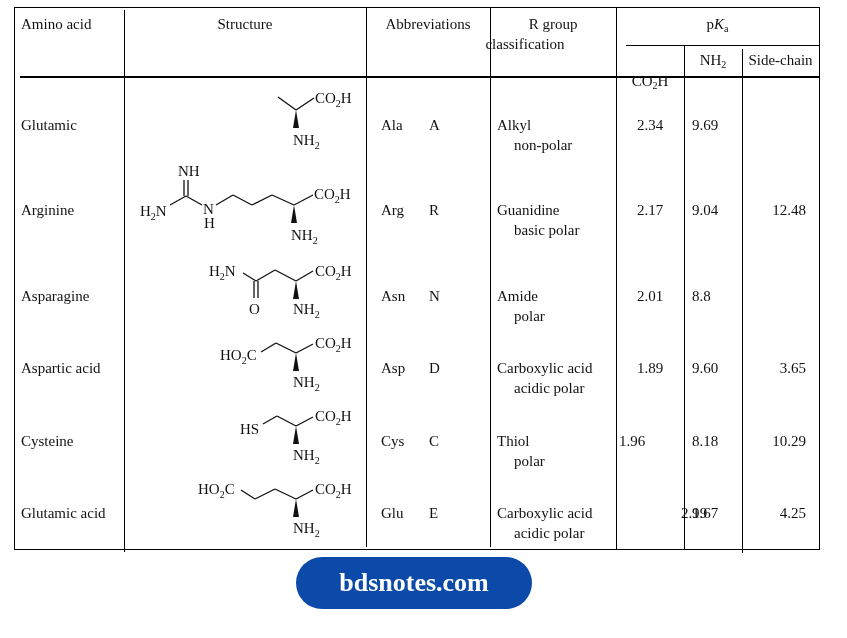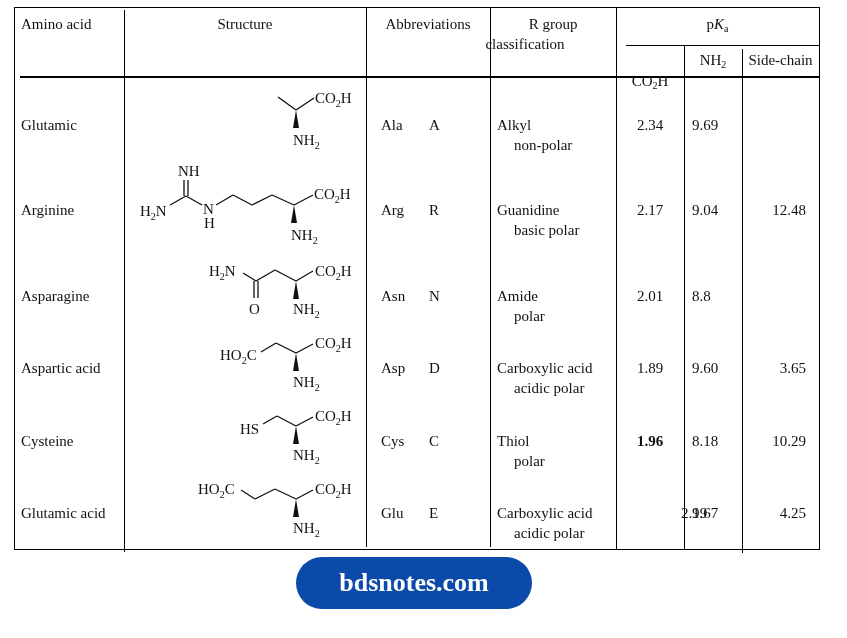--- a/index.html
+++ b/index.html
@@ -96,21 +96,21 @@
     <div class="cell-text" style="left:692px; top:359px;">9.60</div>
     <div class="cell-text right" style="left:742px; width:64px; top:359px;">3.65</div>
   </div>
 
   <div>
     <div class="cell-text" style="left:21px; top:432px;">Cysteine</div>
     <div class="cell-text" style="left:381px; top:432px;">Cys</div>
     <div class="cell-text" style="left:429px; top:432px;">C</div>
     <div class="cell-text" style="left:497px; top:432px;">Thiol</div>
     <div class="cell-text" style="left:514px; top:452px;">polar</div>
-    <div class="cell-text center" style="left:616px; width:68px; top:432px;font-weight:bold;">1.96</div>
+    <div class="cell-text center" style="left:598px; width:68px; top:432px;">1.96</div>
     <div class="cell-text" style="left:692px; top:432px;">8.18</div>
     <div class="cell-text right" style="left:742px; width:64px; top:432px;">10.29</div>
   </div>
 
   <div>
     <div class="cell-text" style="left:21px; top:504px;">Glutamic acid</div>
     <div class="cell-text" style="left:381px; top:504px;">Glu</div>
     <div class="cell-text" style="left:429px; top:504px;">E</div>
     <div class="cell-text" style="left:497px; top:504px;">Carboxylic acid</div>
     <div class="cell-text" style="left:514px; top:524px;">acidic polar</div>

